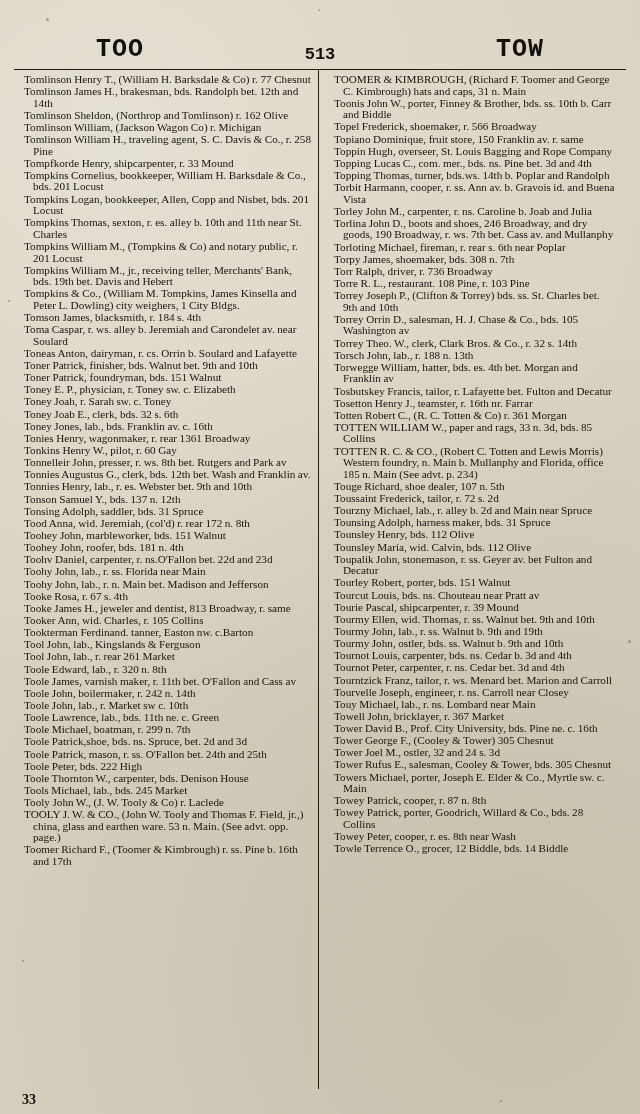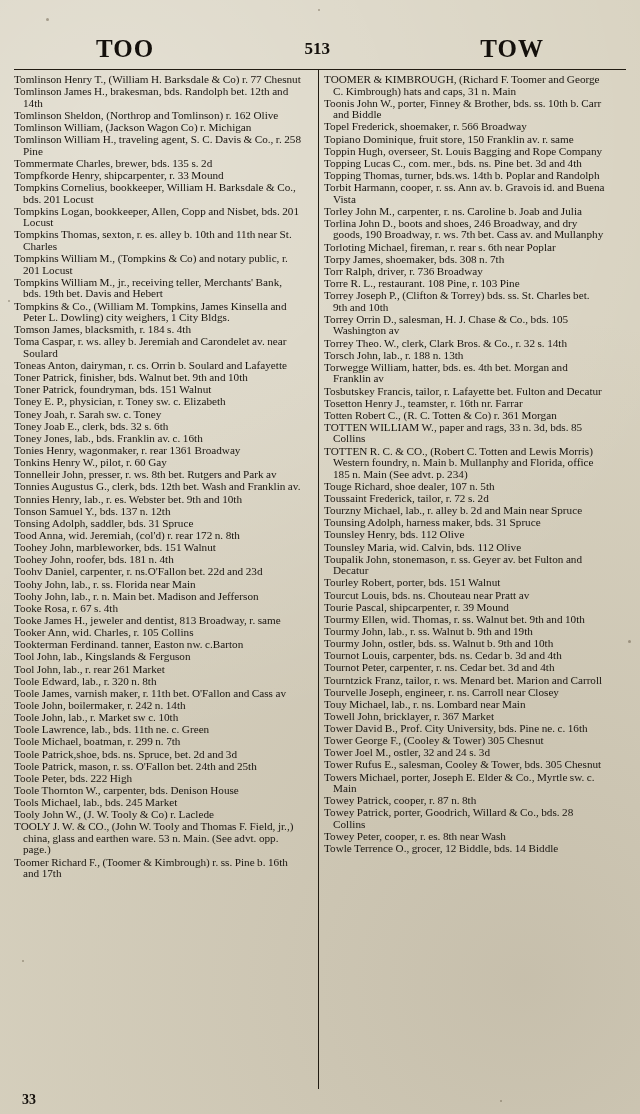--- a/index.html
+++ b/index.html
@@ -32,28 +32,29 @@
   }
 
   
   .header {
     position: absolute;
     top: 34px;
     left: 0;
     width: 640px;
     height: 30px;
     display: flex;
-    align-items: center;
+    align-items: flex-end;
     justify-content: space-between;
     padding: 0 96px;
     box-sizing: border-box;
     font-size: 25px;
     letter-spacing: 1px;
     color: #14100c;
     font-weight: bold;
+    font-family: Liberation Mono, monospace;
   }
   .header .hdr-center { font-size: 17px; letter-spacing: 0; }
 
   .rule {
     position: absolute;
     left: 14px;
     width: 612px;
     height: 0;
     border-top: 1.6px solid #211b12;
   }
@@ -69,20 +70,21 @@
   }
 
   .columns {
     position: absolute;
     top: 74px;
     left: 14px;
     width: 612px;
     height: 1016px;
     display: flex;
     gap: 0;
+    justify-content: center;
   }
   .col {
     width: 296px;
     box-sizing: border-box;
   }
   .col-left { padding-right: 8px; }
   .col-right { padding-left: 14px; }
 
   .entry {
     font-size: 11.2px;
@@ -125,21 +127,20 @@
   <div class="rule rule-top"></div>
   <div class="vrule"></div>
 
   <div class="columns">
     <div class="col col-left" id="col-left">
         <p class="entry">Tomlinson Henry T., (William H. Barksdale &amp; Co) r. 77 Chesnut</p>
         <p class="entry">Tomlinson James H., brakesman, bds. Randolph bet. 12th and 14th</p>
         <p class="entry">Tomlinson Sheldon, (Northrop and Tomlinson) r. 162 Olive</p>
         <p class="entry">Tomlinson William, (Jackson Wagon Co) r. Michigan</p>
         <p class="entry">Tomlinson William H., traveling agent, S. C. Davis &amp; Co., r. 258 Pine</p>
-        <p class="entry">Tommermate Charles, brewer, bds. 135 s. 2d</p>
         <p class="entry">Tompfkorde Henry, shipcarpenter, r. 33 Mound</p>
         <p class="entry">Tompkins Cornelius, bookkeeper, William H. Barksdale &amp; Co., bds. 201 Locust</p>
         <p class="entry">Tompkins Logan, bookkeeper, Allen, Copp and Nisbet, bds. 201 Locust</p>
         <p class="entry">Tompkins Thomas, sexton, r. es. alley b. 10th and 11th near St. Charles</p>
         <p class="entry">Tompkins William M., (Tompkins &amp; Co) and notary public, r. 201 Locust</p>
         <p class="entry">Tompkins William M., jr., receiving teller, Merchants' Bank, bds. 19th bet. Davis and Hebert</p>
         <p class="entry">Tompkins &amp; Co., (William M. Tompkins, James Kinsella and Peter L. Dowling) city weighers, 1 City Bldgs.</p>
         <p class="entry">Tomson James, blacksmith, r. 184 s. 4th</p>
         <p class="entry">Toma Caspar, r. ws. alley b. Jeremiah and Carondelet av. near Soulard</p>
         <p class="entry">Toneas Anton, dairyman, r. cs. Orrin b. Soulard and Lafayette</p>

